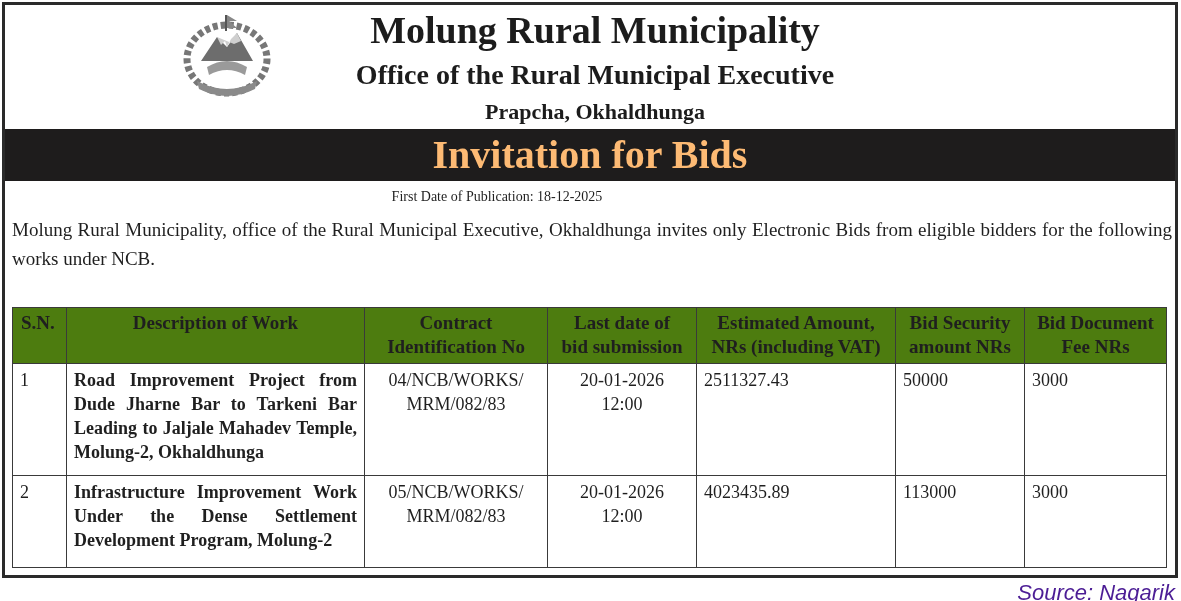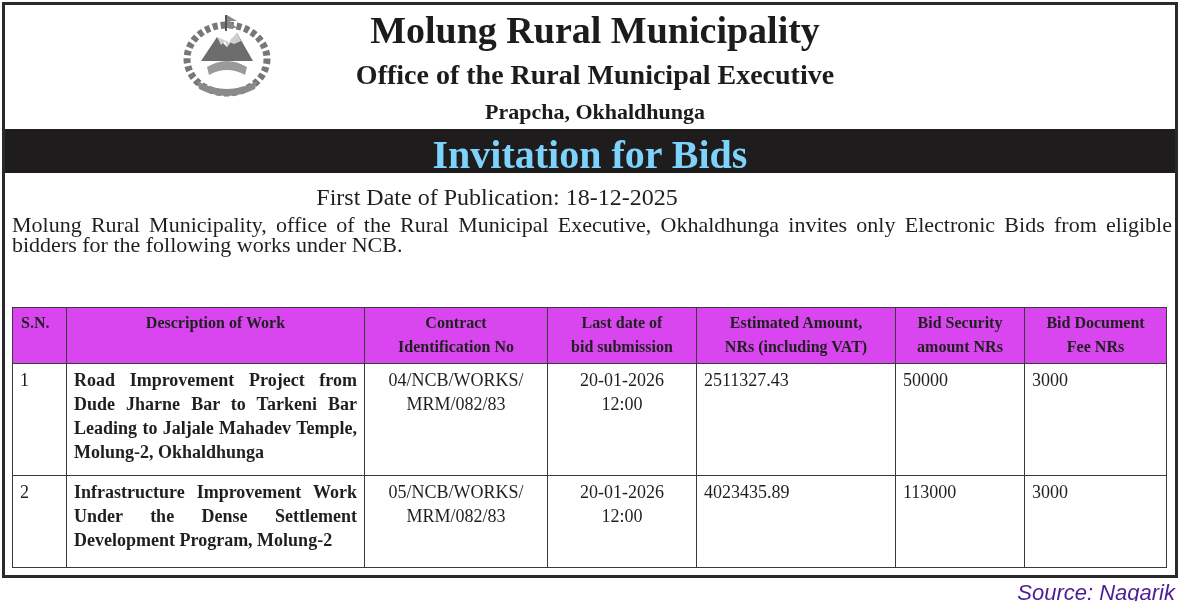--- a/index.html
+++ b/index.html
@@ -9,33 +9,33 @@
             border: 3px solid #2a2a2a; background: #fff; }
   .head { position: absolute; left: 0; top: 0; width: 1170px; height: 141px; }
   .emblem { position: absolute; left: 174px; top: 6px; width: 96px; height: 88px; }
   .title1 { position: absolute; left: 0; width: 1180px; top: 3px; text-align: center;
             font-weight: bold; font-size: 38px; line-height: 44px; color: #1c1c1c; padding-left: 0; }
   .title1 span, .title2 span, .title3 span { display: inline-block; }
   .title2 { position: absolute; left: 0; width: 1180px; top: 52px; text-align: center;
             font-weight: bold; font-size: 28px; line-height: 36px; color: #1c1c1c; }
   .title3 { position: absolute; left: 0; width: 1180px; top: 93px; text-align: center;
             font-weight: bold; font-size: 22px; line-height: 28px; color: #1c1c1c; }
-  .banner { position: absolute; left: 0; top: 124px; width: 1170px; height: 44px;
-            background: #1e1c1c; color: #7dd3fc; text-align: center;
+  .banner { position: absolute; left: 0; top: 124px; width: 1170px; height: 52px;
+            background: #1e1c1c; color: #fdba74; text-align: center;
             font-weight: bold; font-size: 40px; line-height: 52px; }
   .pubdate { position: absolute; left: 0; width: 984px; top: 180px; text-align: center;
-             font-size: 24px; line-height: 24px; }
-  .para { position: absolute; left: 7px; width: 1160px; top: 210px; font-size: 22px;
-          line-height: 20px; text-align: justify; }
+             font-size: 14px; line-height: 24px; }
+  .para { position: absolute; left: 7px; width: 1160px; top: 210px; font-size: 19px;
+          line-height: 29px; text-align: justify; }
   .para2 { position: absolute; left: 7px; width: 1160px; top: 270px; font-size: 18px;
            line-height: 28px; }
   table.bids { position: absolute; left: 7px; top: 302px; border-collapse: collapse;
                font-size: 18px; table-layout: fixed; }
   table.bids th, table.bids td { border: 1.5px solid #3a3a3a; vertical-align: top; }
-  table.bids th { background: #d946ef; font-weight: bold; font-size: 16px; line-height: 24px;
+  table.bids th { background: #4d7c0f; font-weight: bold; font-size: 19px; line-height: 24px;
                   padding: 3px 4px 4px 4px; text-align: center; height: 47px; }
   table.bids th.sn { text-align: left; padding-left: 8px; }
   table.bids td { padding: 4px 7px; line-height: 24px; }
   td.c-sn { text-align: left; padding-left: 7px; }
   td.c-desc { text-align: justify; text-align-last: left; font-weight: bold; }
   td.c-id, td.c-date { text-align: center; }
   tr.r1 td { height: 103px; }
   tr.r2 td { height: 83px; }
   .source { position: absolute; right: 6px; top: 580px; font-family: "Liberation Sans", "DejaVu Sans", sans-serif;
             font-style: italic; font-size: 22px; color: #4c1d95; }

